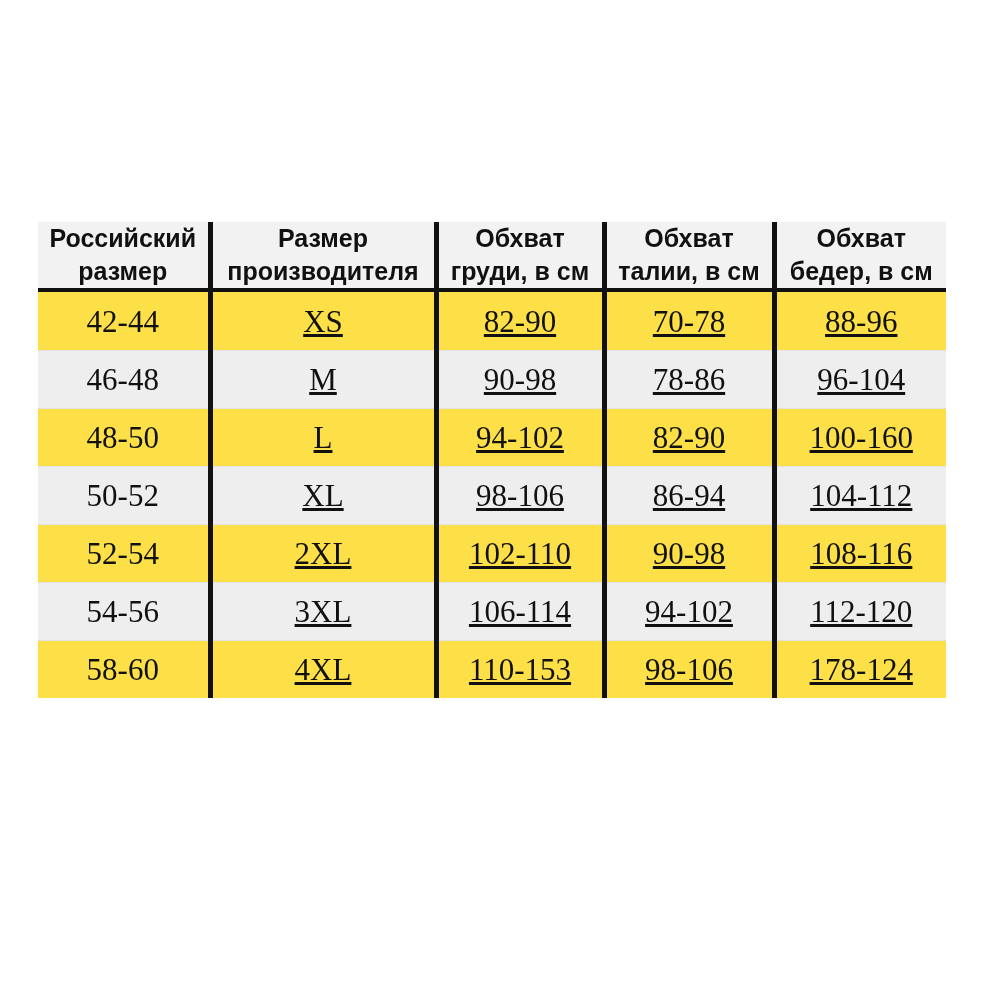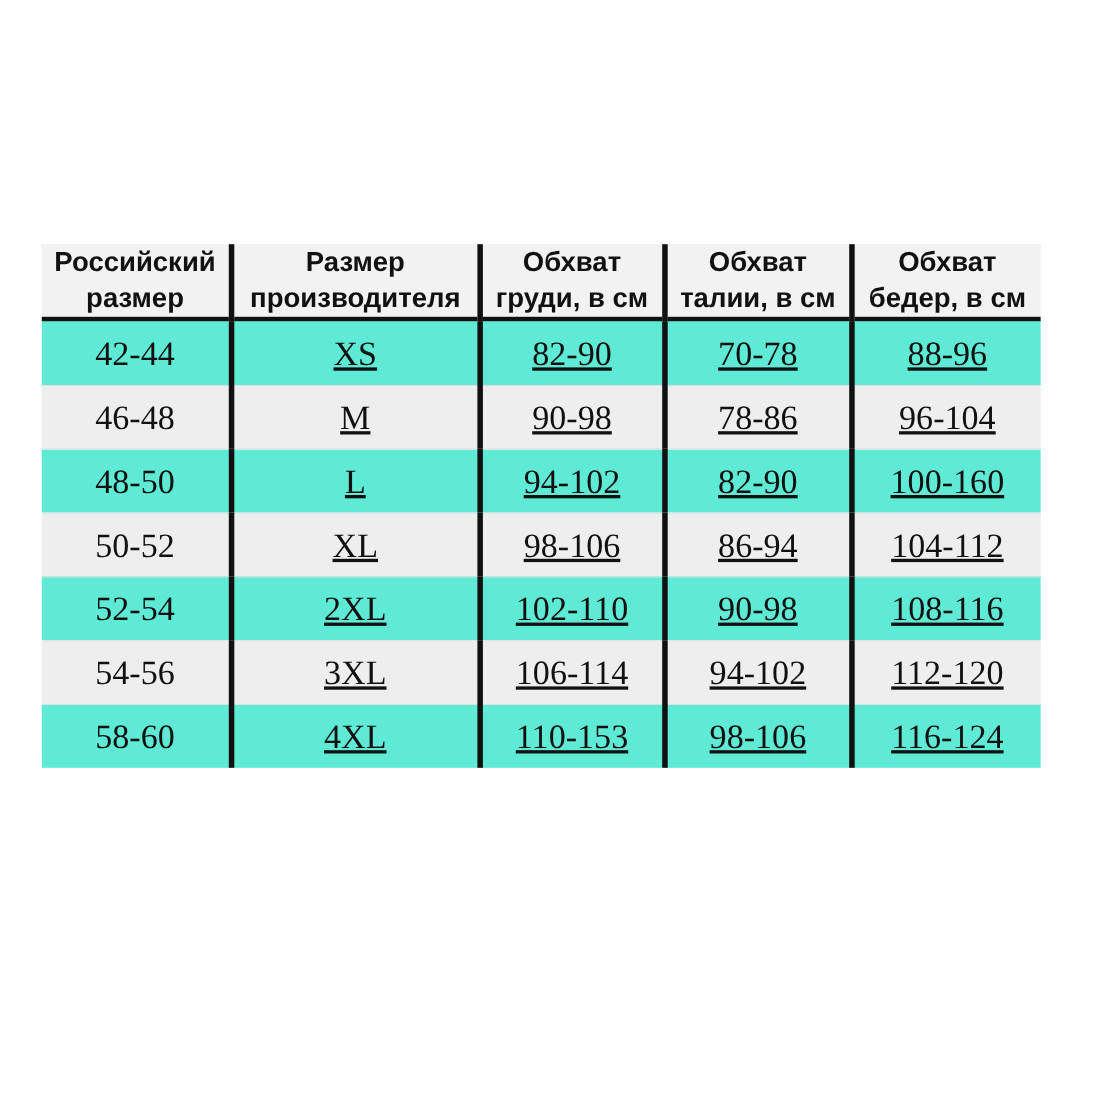--- a/index.html
+++ b/index.html
@@ -77,21 +77,21 @@
   }
 
   tbody td {
     font-family: "Liberation Serif", serif;
     font-size: 31px;
     line-height: 1;
     text-align: center;
     vertical-align: middle;
     height: 58px;
     color: #111111;
-    background: #5eead4;
+    background: #fde047;
   }
 
   tbody tr:nth-child(even) td {
     background: #eeeeee;
   }
 
   tbody tr td.sep {
     border-left: 5px solid #111111;
     text-decoration: underline;
   }
@@ -169,18 +169,18 @@
           <td class="sep">3XL</td>
           <td class="sep">106-114</td>
           <td class="sep">94-102</td>
           <td class="sep">112-120</td>
         </tr>
         <tr>
           <td>58-60</td>
           <td class="sep">4XL</td>
           <td class="sep">110-153</td>
           <td class="sep">98-106</td>
-          <td class="sep">116-124</td>
+          <td class="sep">178-124</td>
         </tr>
       </tbody>
     </table>
   </div>
 </div>
 
 </body></html>

